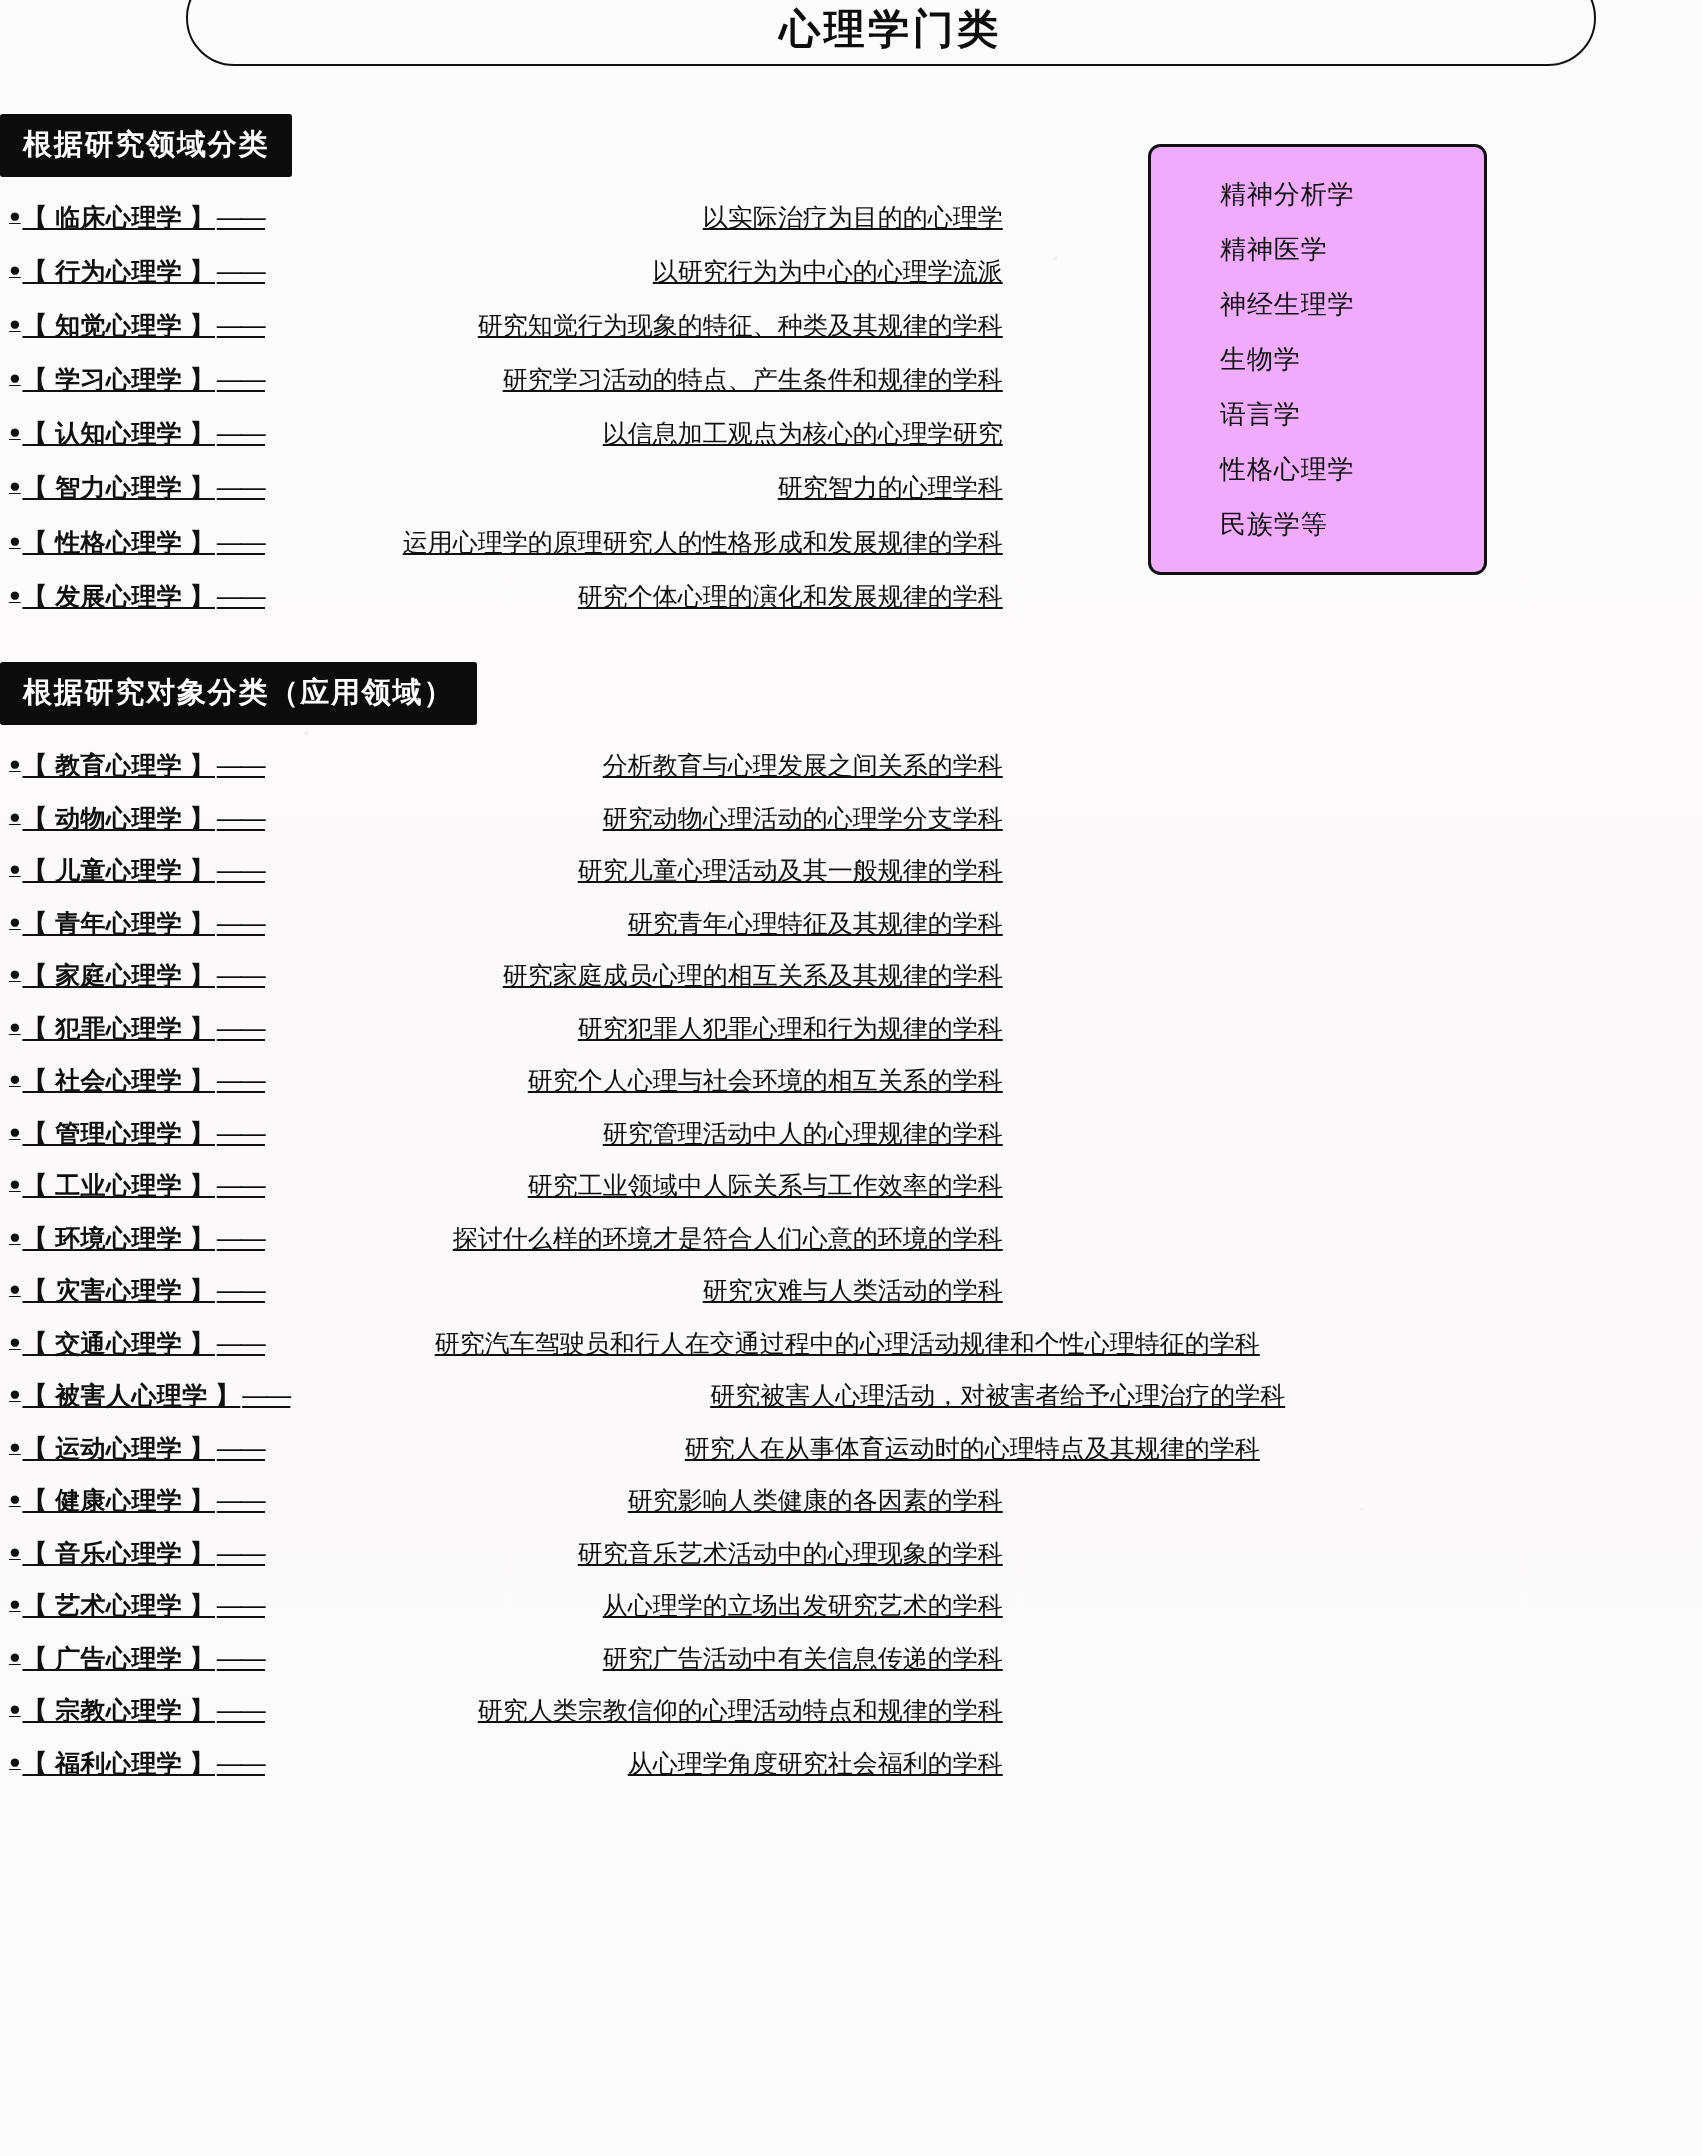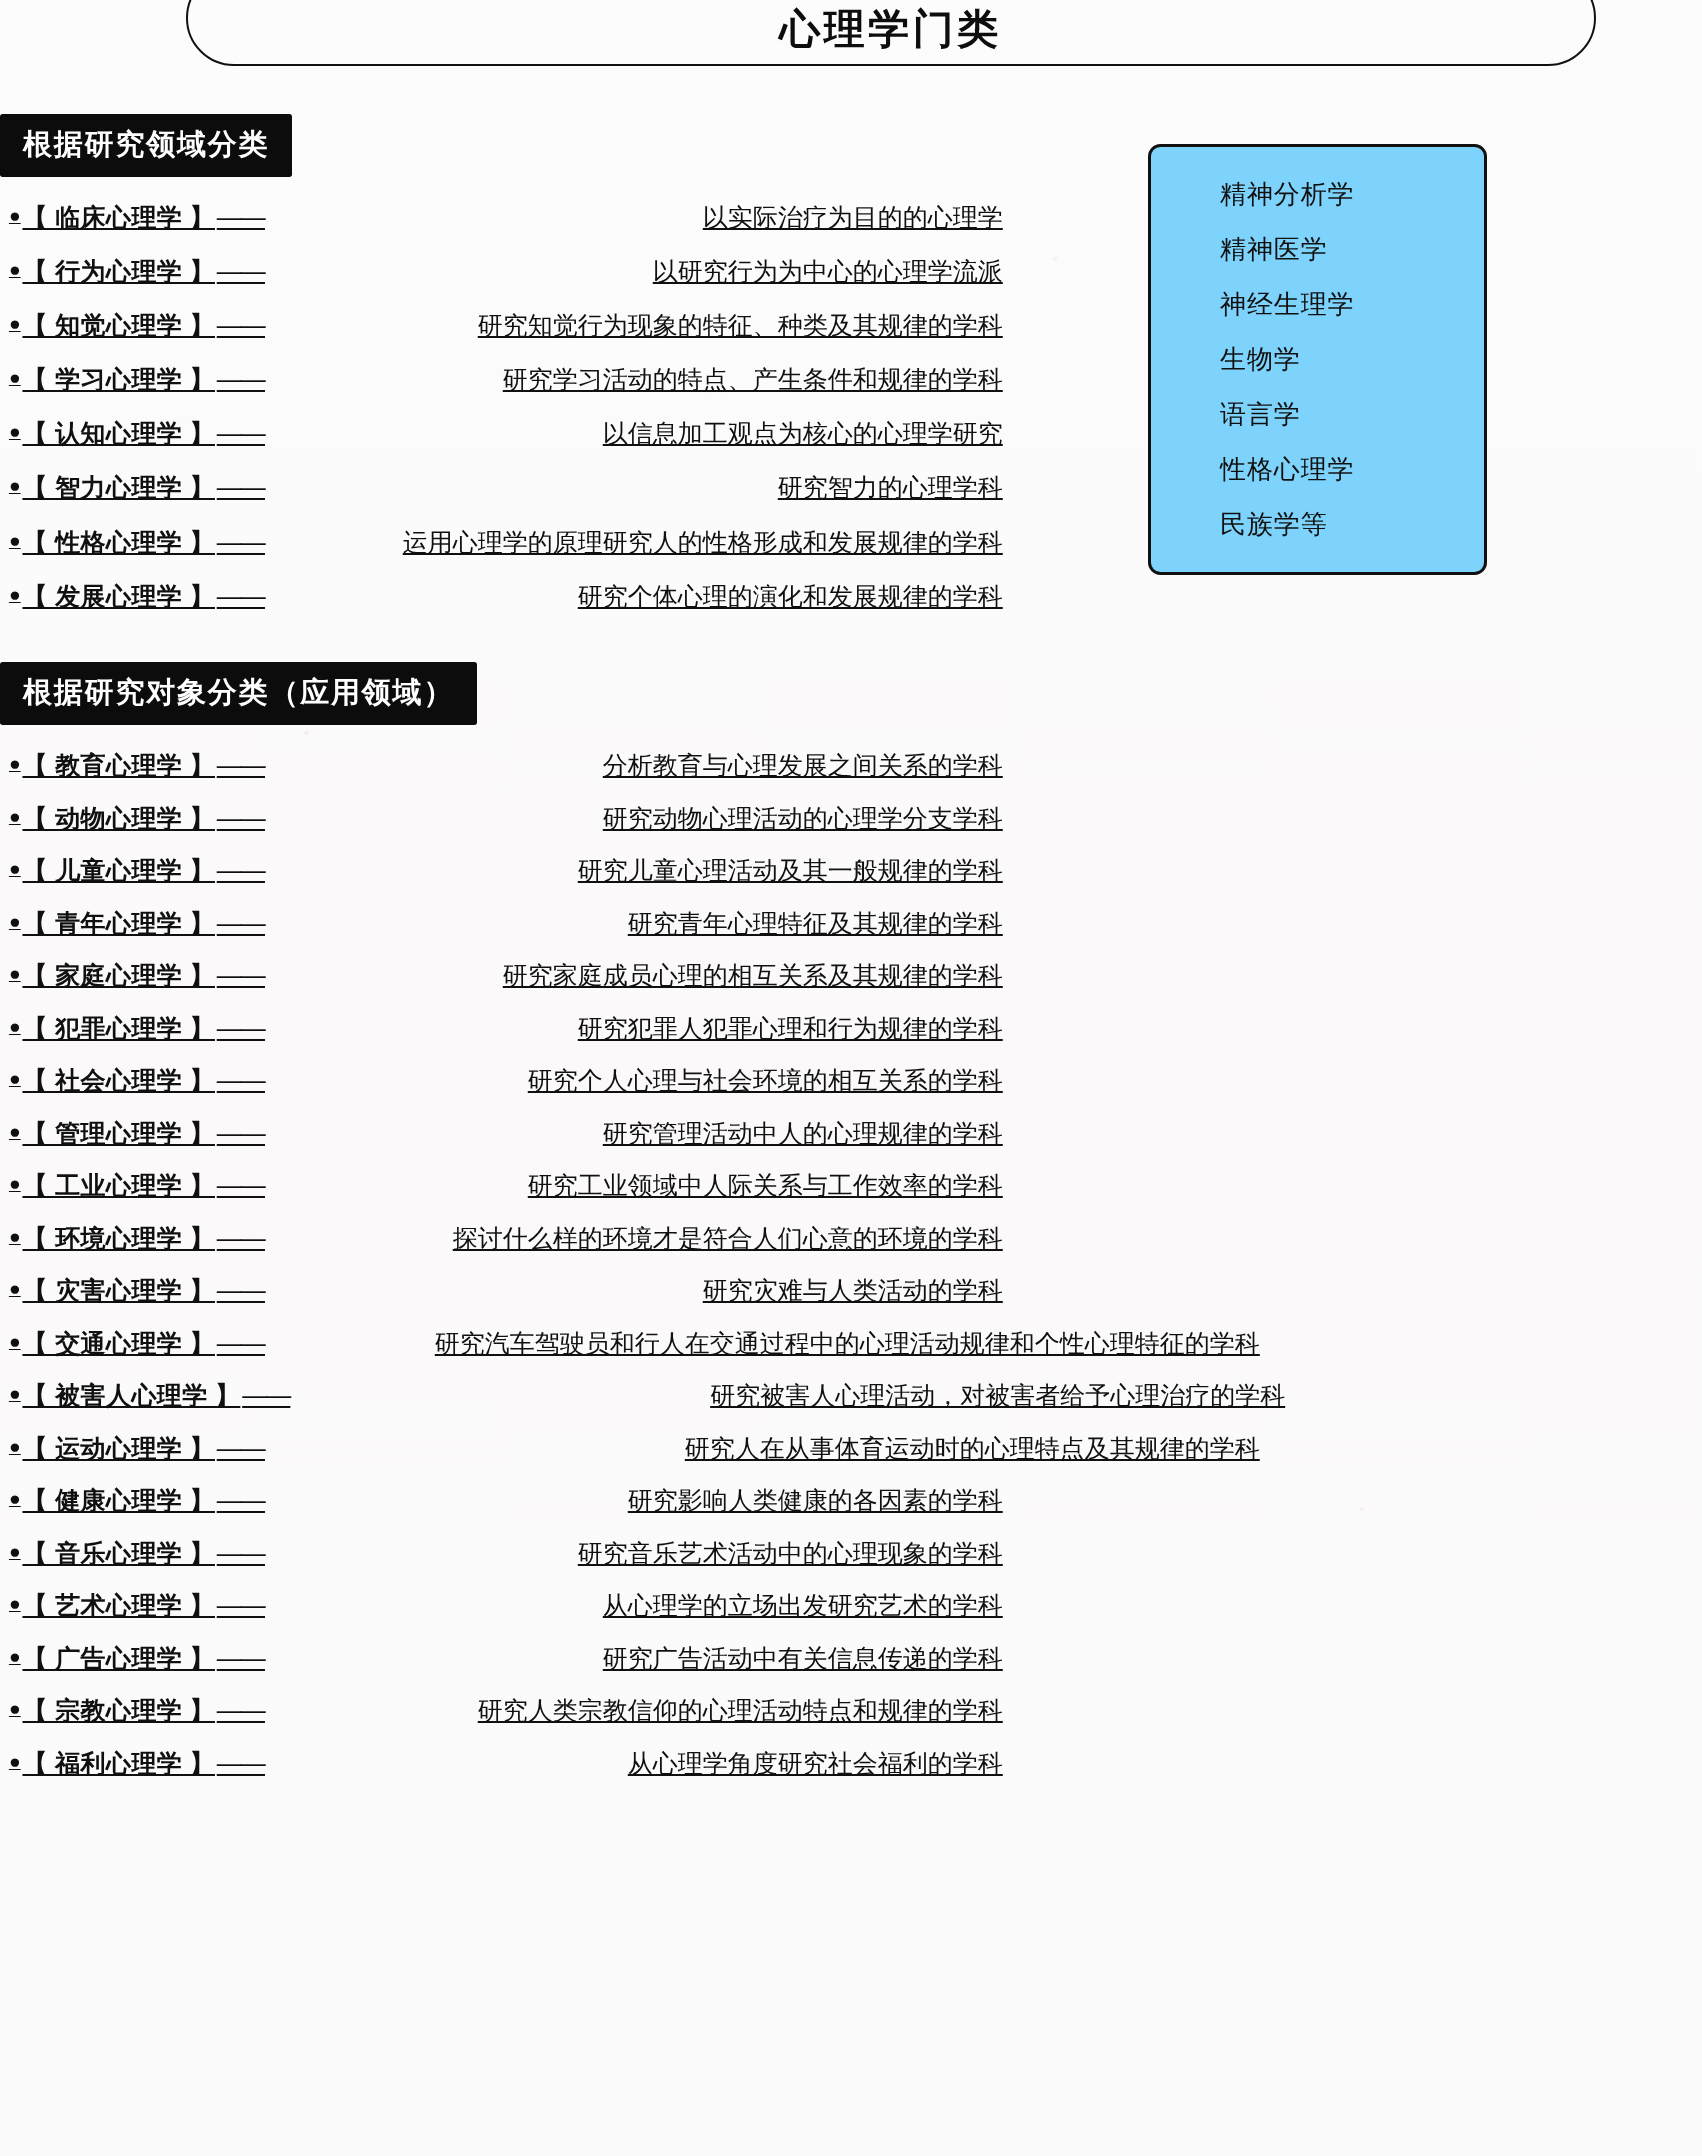--- a/index.html
+++ b/index.html
@@ -122,21 +122,21 @@
 
   
   .side-box {
     position: absolute;
     top: 174px;
     left: 1148px;
     width: 339px;
     min-height: 403px;
     border: 3.5px solid #101010;
     border-radius: 12.4px;
-    background: #7dd3fc;
+    background: #f0abfc;
     box-sizing: border-box;
     padding: 34px 0 26.6px 69px;
   }
   .side-box .sb-item {
     font-size: 26px;
     line-height: 1.0;
     margin-bottom: 29px;
     letter-spacing: 0.9px;
     font-weight: 500;
   }

